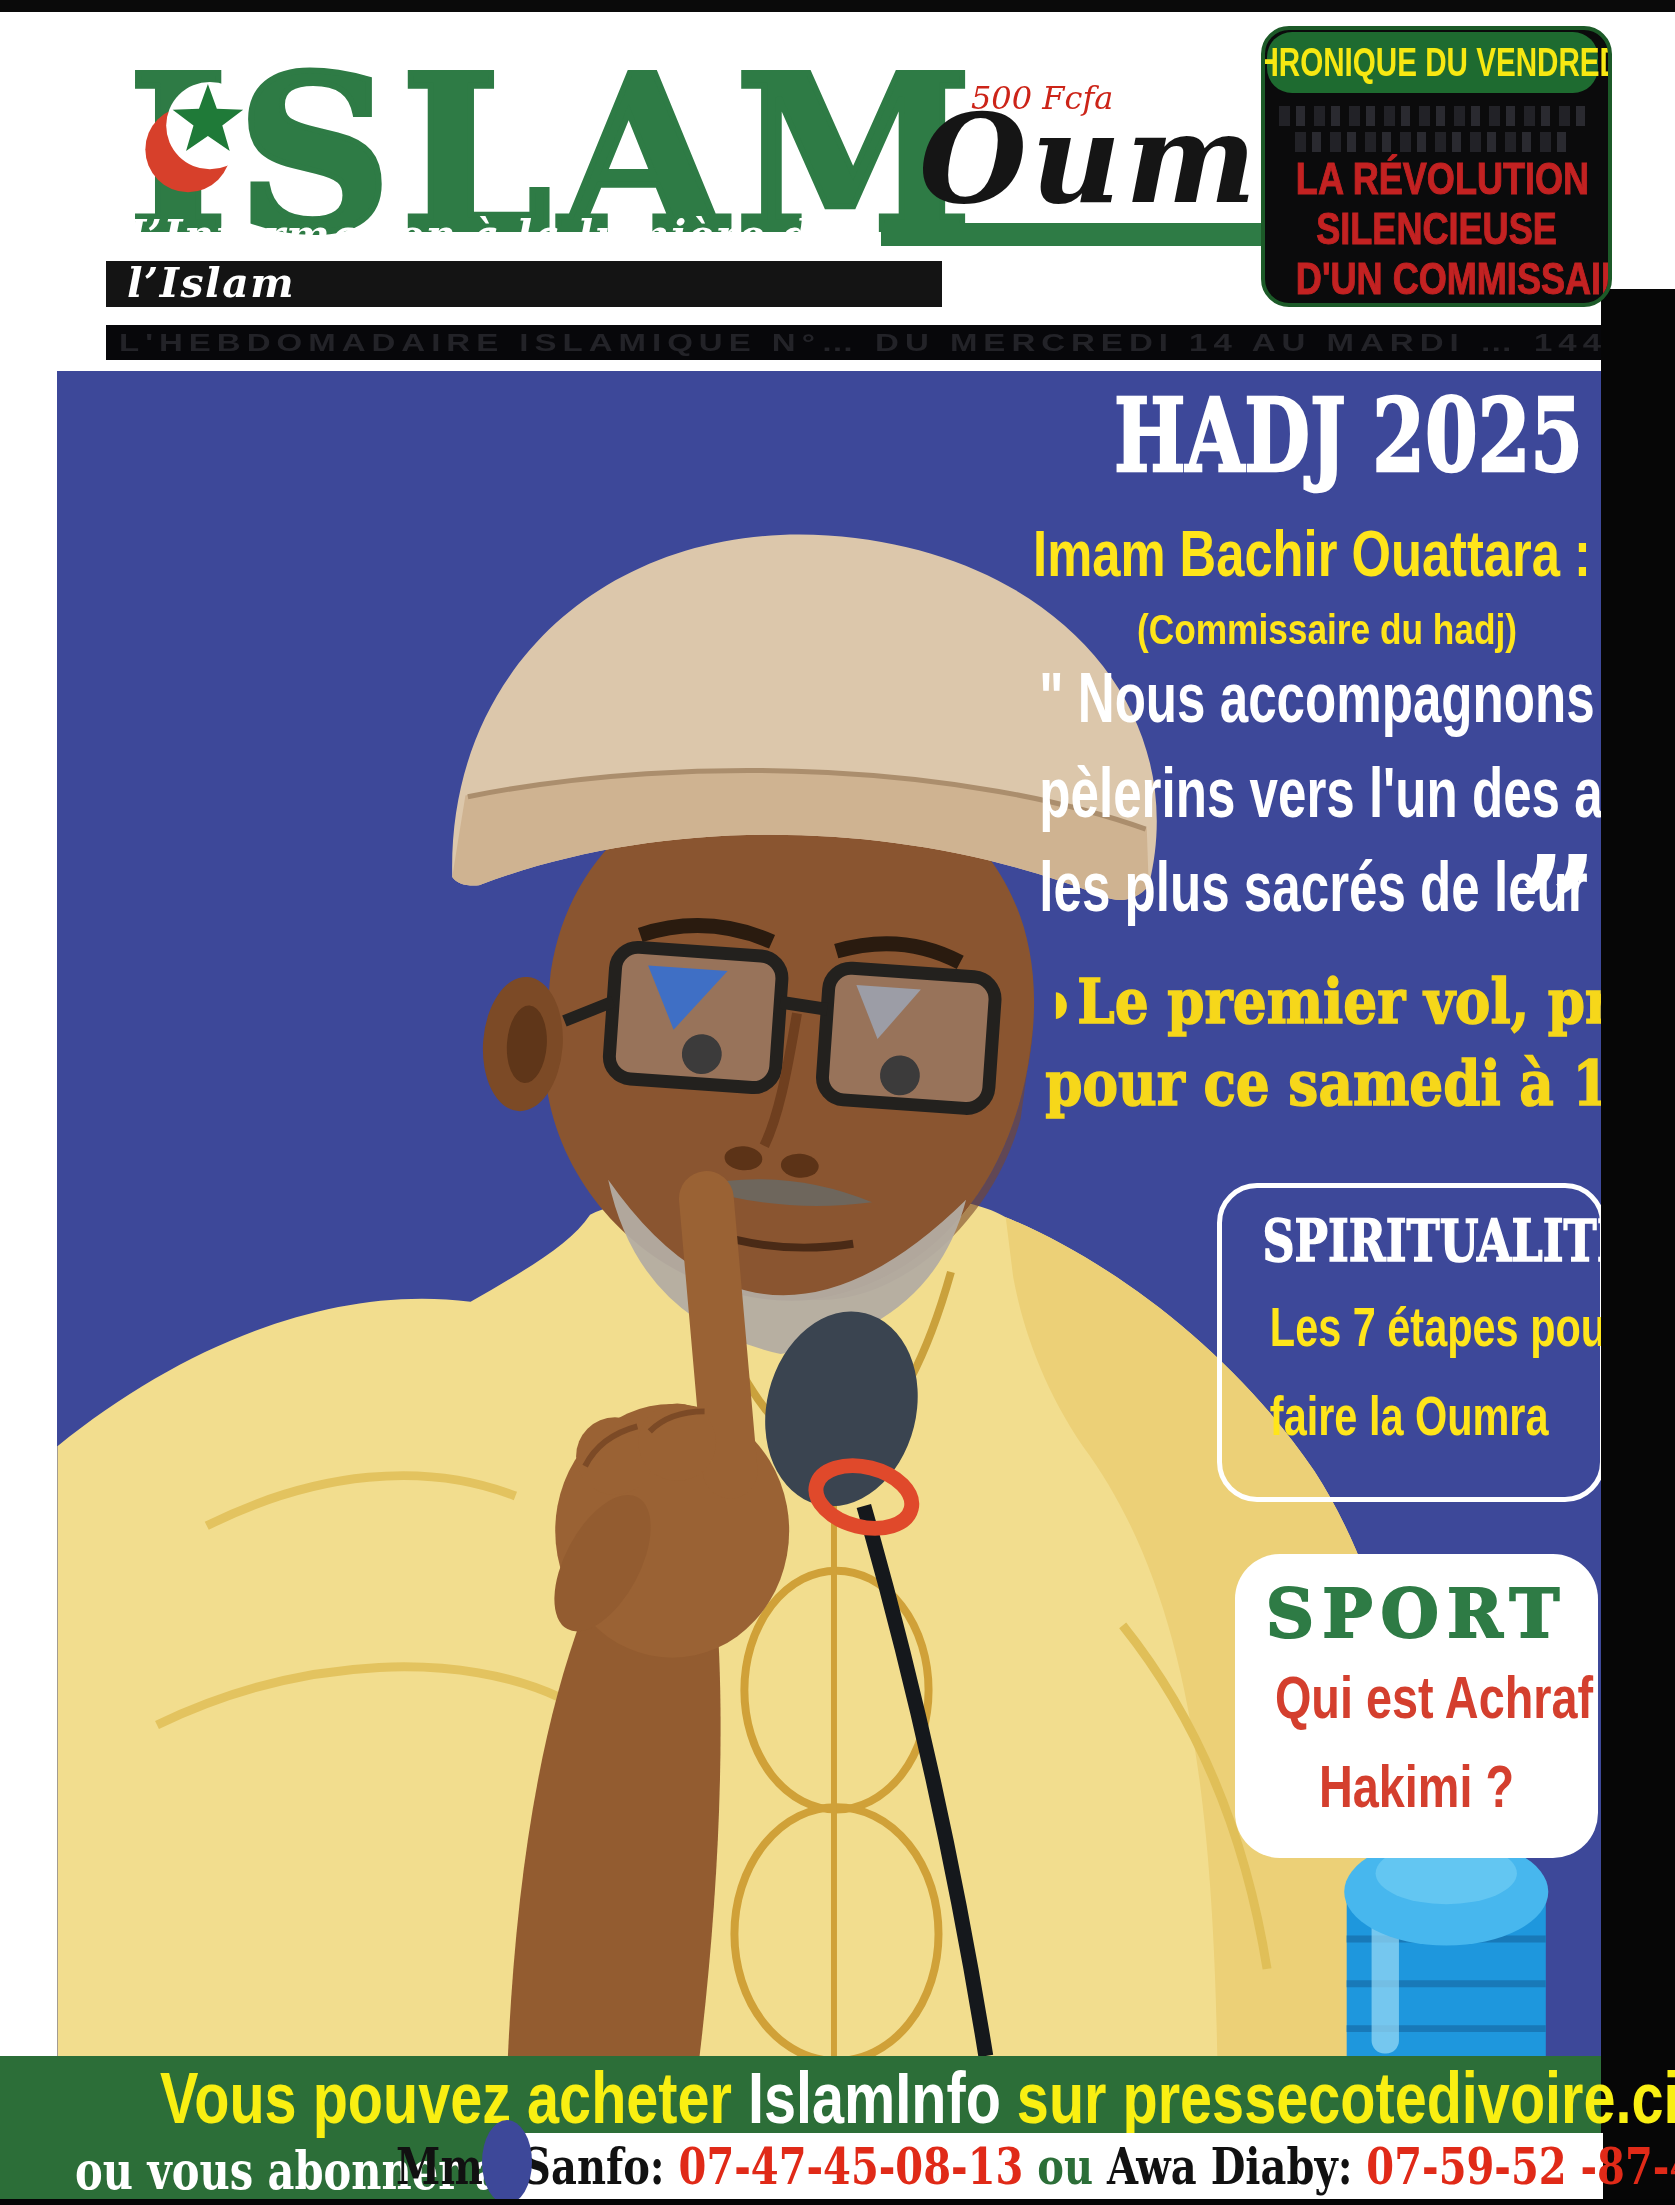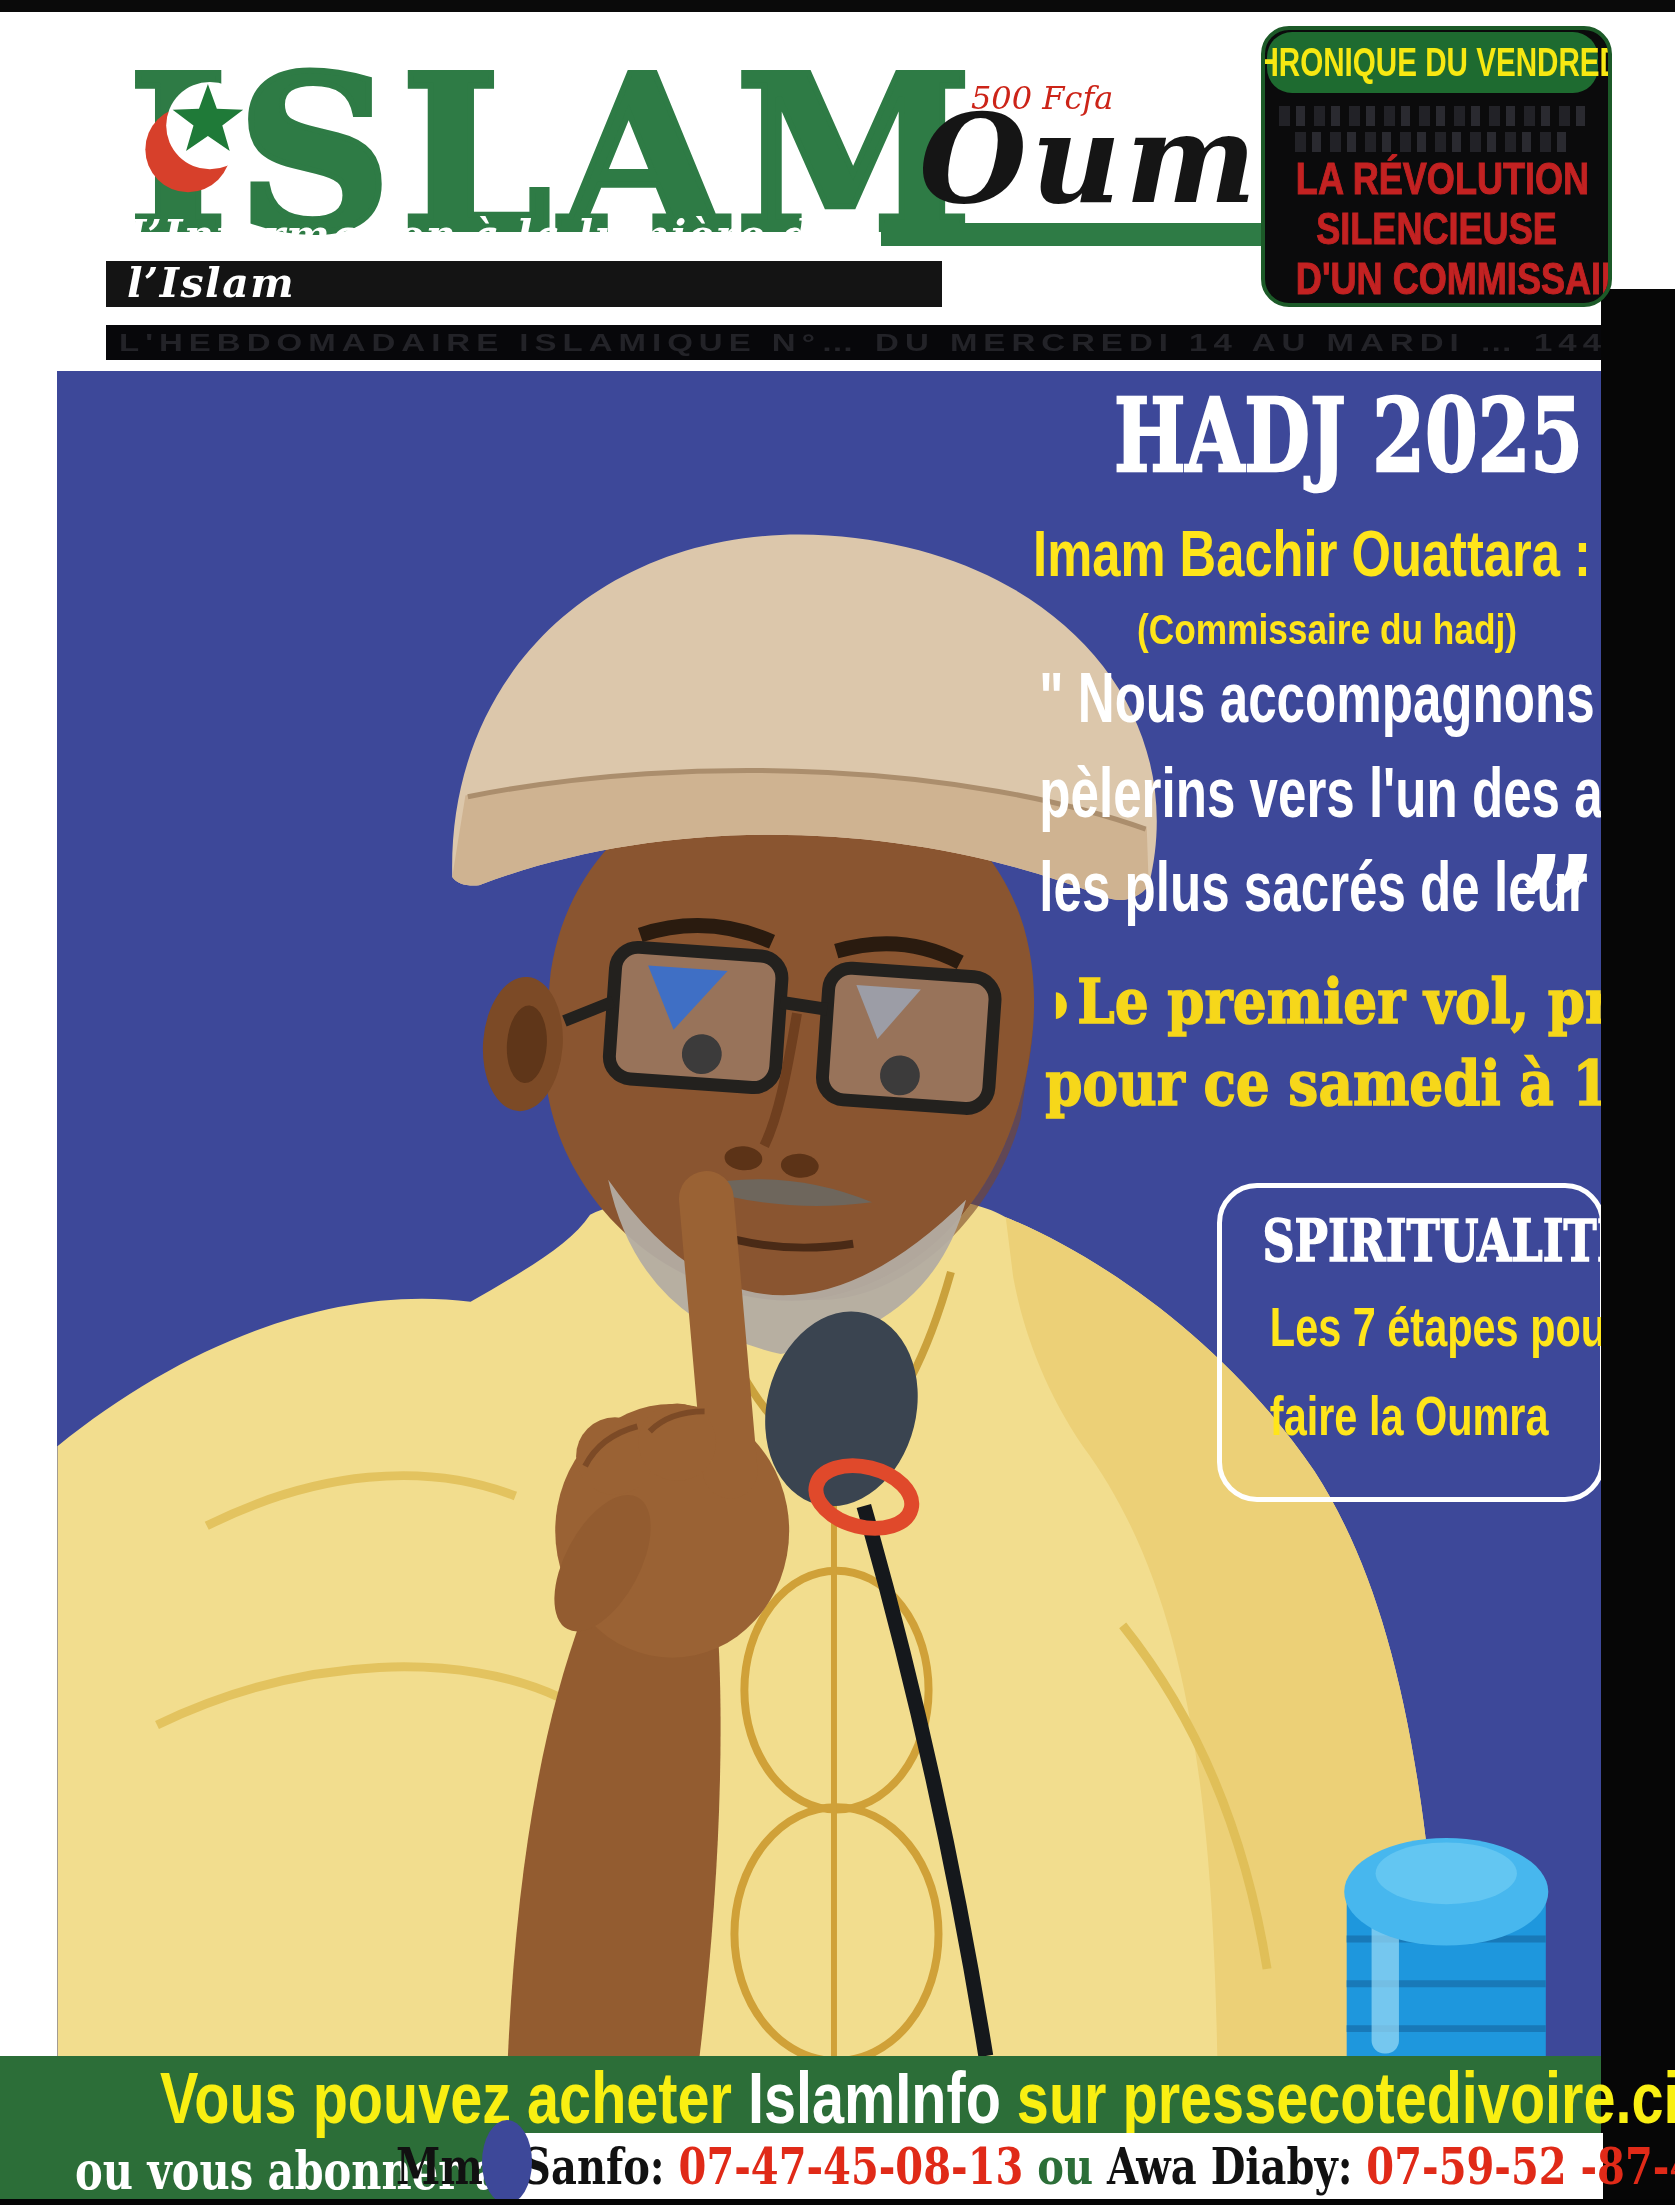--- a/index.html
+++ b/index.html
@@ -191,20 +191,25 @@
       <span class="sans" style="-webkit-text-stroke:0;">◗</span><span>Le premier vol, prévu</span>
     </div>
     <div class="txt serif vol" style="top:682px;">pour ce samedi à 17H</div>
 
     <div class="txt spirit-box">
       <div class="serif spirit-head">SPIRITUALITÉ</div>
       <div class="sans spirit-line" style="top:111px;">Les 7 étapes pour</div>
       <div class="sans spirit-line" style="top:200px;">faire la Oumra</div>
     </div>
 
+    <div class="txt sport-box">
+      <div class="serif sport-head">SPORT</div>
+      <div class="sans sport-line" style="top:114px;">Qui est Achraf</div>
+      <div class="sans sport-line" style="top:203px;">Hakimi ?</div>
+    </div>
   </div>
 
   <div class="abs footer-green"></div>
   <div class="abs sans buy-line">
     <span class="y">Vous pouvez acheter </span><span class="w">IslamInfo</span><span class="y"> sur pressecotedivoire.ci</span>
   </div>
   <div class="abs serif subscribe">ou vous abonner aux:</div>
   <div class="abs oval"></div>
   <div class="abs contact-strip">
     <div class="serif contact-line">

